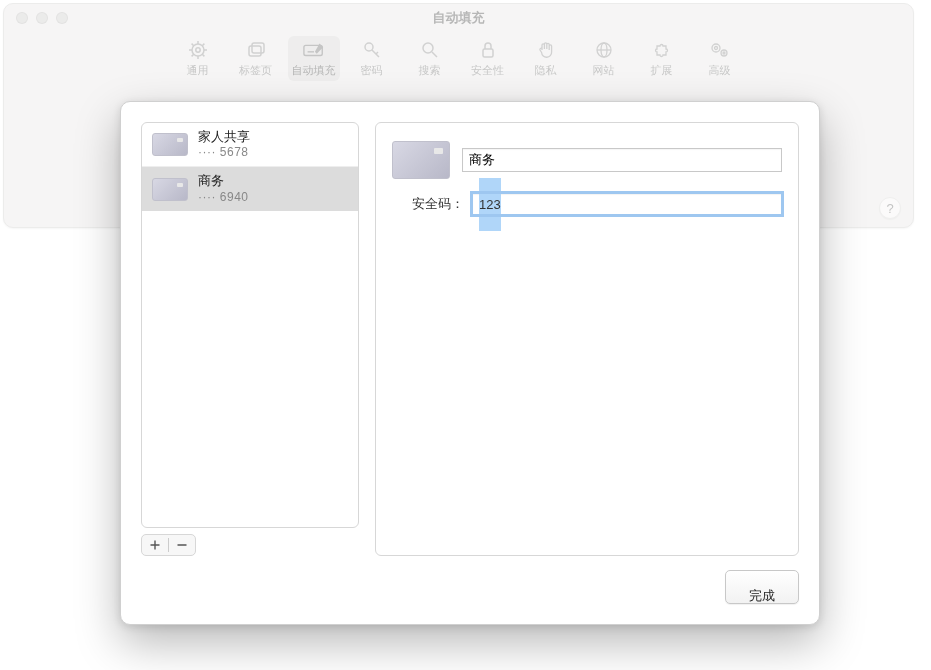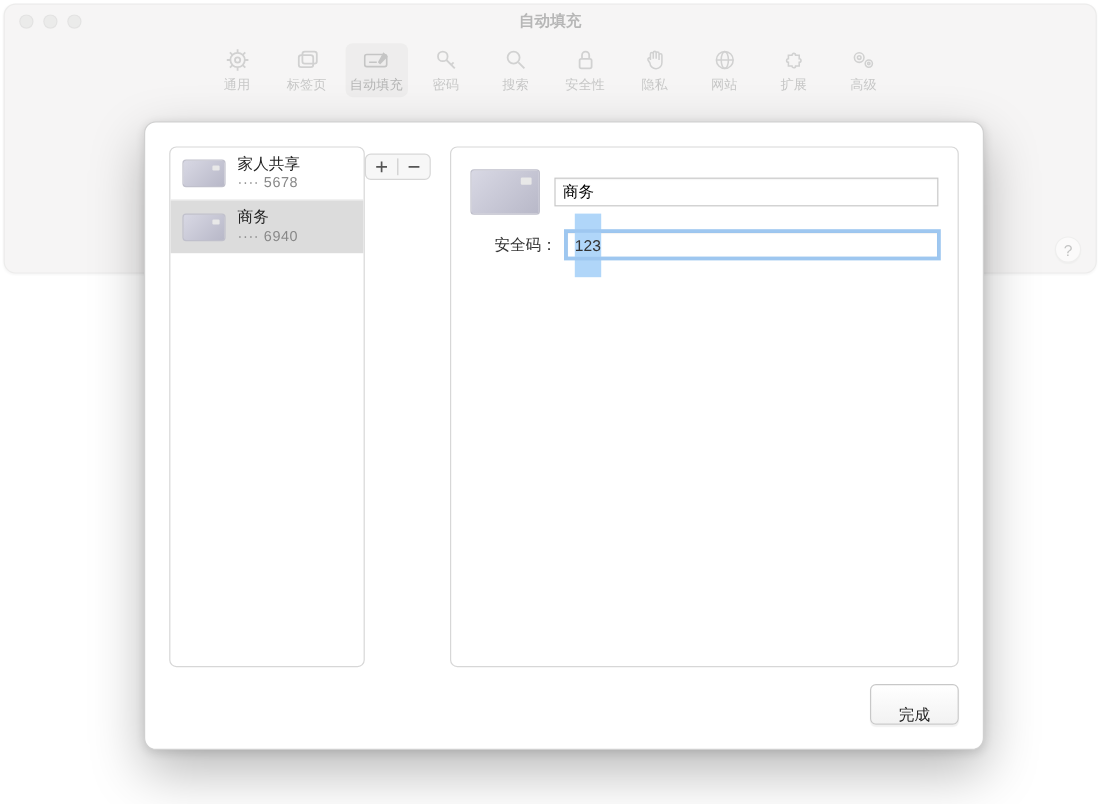--- a/index.html
+++ b/index.html
@@ -97,20 +97,21 @@
 }
 .sheet-body {
   flex: 1;
   display: flex;
   gap: 16px;
   min-height: 0;
 }
 .sidebar-wrap {
   width: 218px;
   display: flex;
+  flex-direction: column;
 }
 .sidebar {
   flex: 1;
   border: 1px solid #d7d7d7;
   border-radius: 6px;
   overflow: hidden;
   background: #fff;
 }
 .card-row {
   display: flex;

